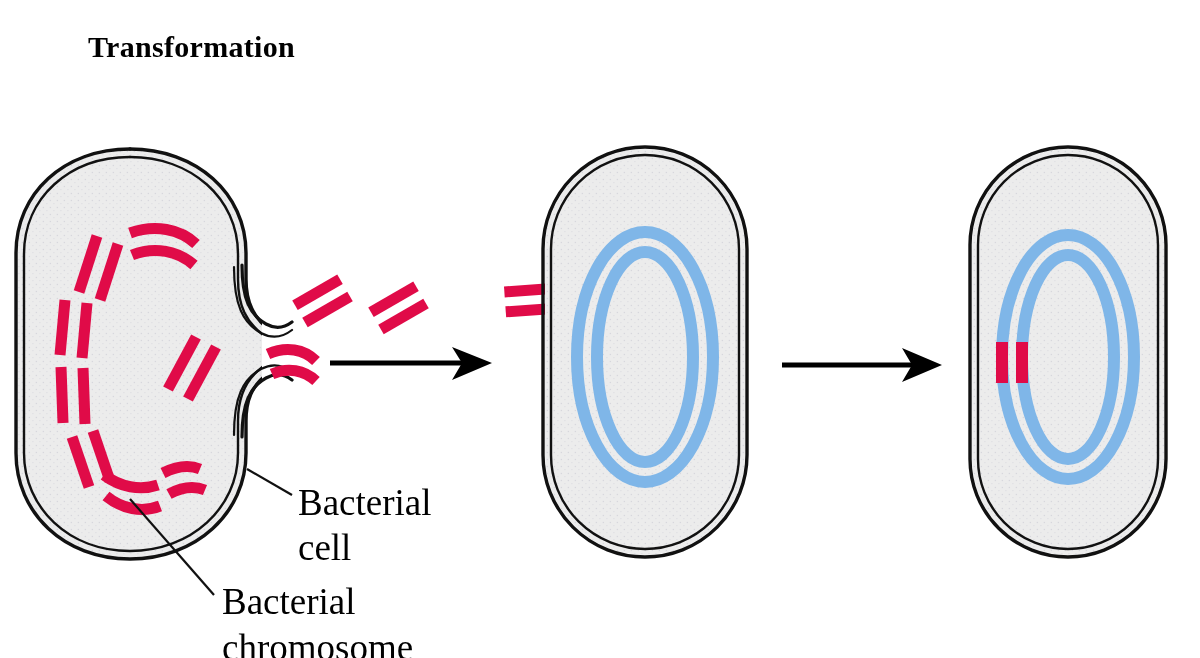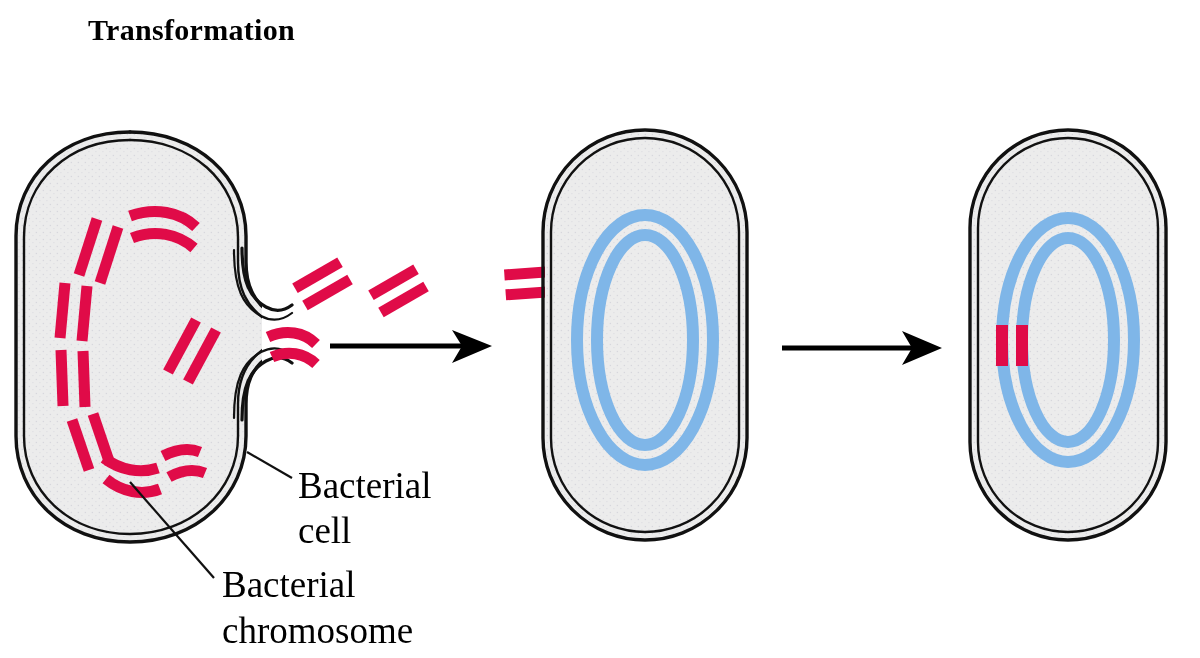--- a/index.html
+++ b/index.html
@@ -4,21 +4,21 @@
 <title>Transformation</title>
 <style>
   html,body{margin:0;padding:0;background:#ffffff;}
   body{
     width:1200px;height:658px;
     font-family:"Liberation Serif","DejaVu Serif",serif;
     color:#000;
     overflow:hidden;
     position:relative;
   }
-  #stage{position:absolute;left:0;top:0;width:1200px;height:554px;}
+  #stage{position:absolute;left:0;top:17px;width:1200px;height:554px;}
   #stage svg{display:block;width:1200px;height:658px;}
 
   .title-text{
     font-family:"Liberation Serif","DejaVu Serif",serif;
     font-weight:700;
     font-size:30px;
     letter-spacing:.3px;
   }
   .label-text{
     font-family:"Liberation Serif","DejaVu Serif",serif;

